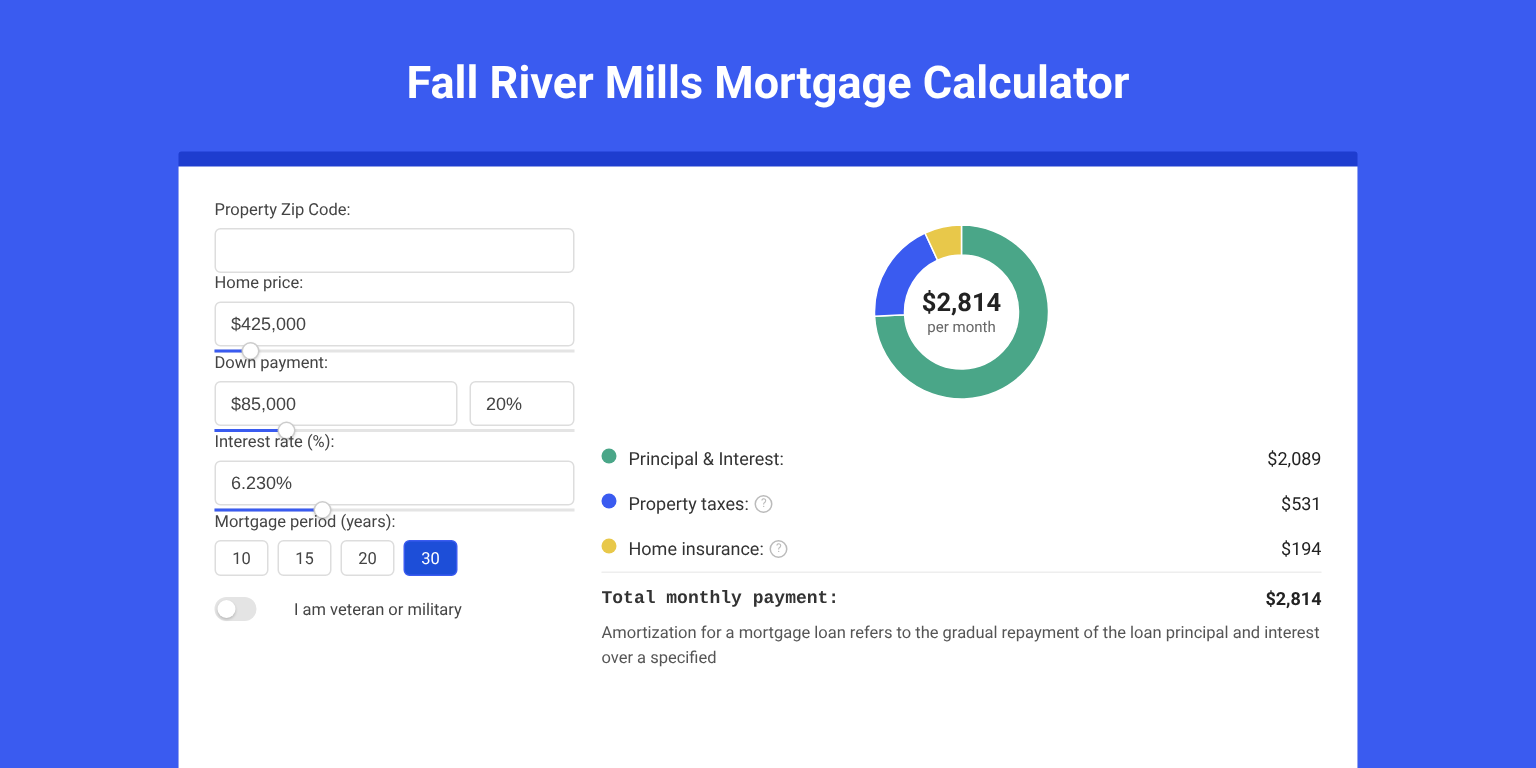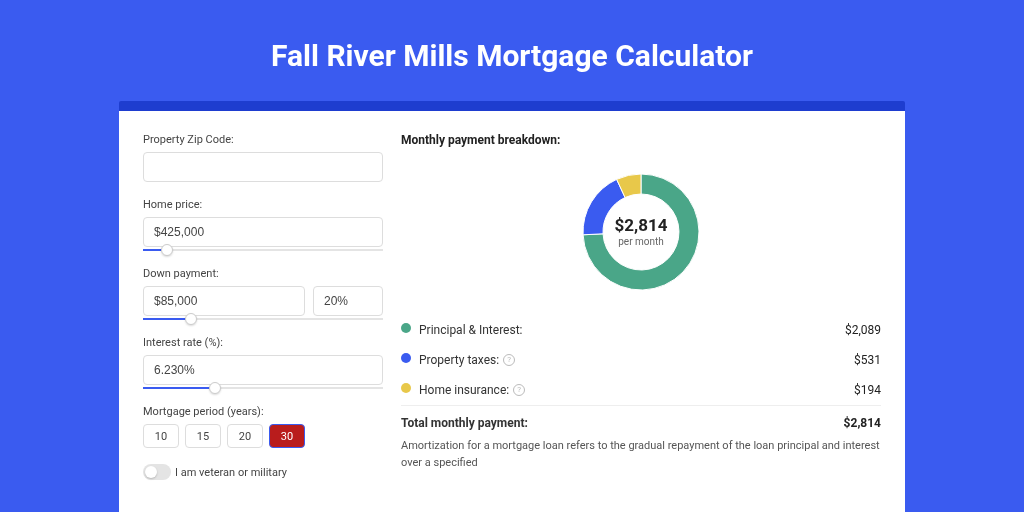--- a/index.html
+++ b/index.html
@@ -28,21 +28,21 @@
     height: 420px;
     padding: 22px 24px 0 24px;
     display: flex;
     gap: 18px;
   }
 
   .left { flex: 0 0 240px; }
   .right { flex: 1 1 auto; }
 
   .field-label { font-size: 11px; color: #444; margin-bottom: 6px; }
-  .field-block { margin-bottom: 16px; position: relative; }
+  .field-block { position: relative; }
 
   .text-input {
     width: 100%;
     height: 30px;
     border: 1px solid #ddd;
     border-radius: 4px;
     padding: 0 10px;
     font-size: 12px;
     color: #444;
   }
@@ -77,23 +77,23 @@
   .pbtn {
     width: 36px; height: 24px;
     border: 1px solid #ddd;
     border-radius: 4px;
     font-size: 11px;
     color: #444;
     background: #fff;
     display: flex; align-items: center; justify-content: center;
     cursor: pointer;
   }
-  .pbtn.active { background: #b91c1c; color: #fff; border-color: #3a5bf0; }
-
-  .toggle-row { display: flex; align-items: center; gap: 4px; margin-top: 14px; }
+  .pbtn.active { background: #1d4ed8; color: #fff; border-color: #3a5bf0; }
+
+  .toggle-row { display: flex; align-items: center; gap: 25px; margin-top: 14px; }
   .toggle {
     width: 28px; height: 16px; background: #e4e4e4; border-radius: 10px;
     position: relative;
   }
   .toggle::after {
     content: ""; position: absolute; left: 2px; top: 2px;
     width: 12px; height: 12px; background: #fff; border-radius: 50%;
     box-shadow: 0 1px 2px rgba(0,0,0,0.2);
   }
   .toggle-label { font-size: 11px; color: #444; }
@@ -115,21 +115,21 @@
   .dot.b { background: #3a5bf0; }
   .dot.y { background: #e8c84a; }
   .lname { font-size: 12px; color: #333; display: flex; align-items: center; gap: 4px; }
   .lval { margin-left: auto; font-size: 12px; color: #222; }
   .info-icon {
     display: inline-flex; align-items: center; justify-content: center;
     width: 12px; height: 12px; border: 1px solid #bbb; border-radius: 50%;
     font-size: 8px; color: #bbb; line-height: 1;
   }
   .total-row { border-top: 1px solid #eee; padding-top: 10px; display: flex; }
-  .total-row .lname { font-weight: 700; }
+  .total-row .lname { font-weight: 700; font-family: Liberation Mono, monospace; }
   .total-row .lval { font-weight: 700; }
 
   .amort-h {
     border-top: 1px solid #eee;
     margin-top: 14px; padding-top: 14px;
     font-size: 12px; font-weight: 700; color: #222;
     margin-bottom: 8px;
   }
   .amort-p { font-size: 11px; color: #555; line-height: 1.5; }
 </style>
@@ -189,21 +189,20 @@
       </div>
 
       <div class="toggle-row">
         <div class="toggle"></div>
         <span class="toggle-label">I am veteran or military</span>
       </div>
 
     </div>
 
     <div class="right">
-      <div class="section-h">Monthly payment breakdown:</div>
 
       <div class="donut-wrap">
         <svg id="donut" width="130" height="130" viewBox="0 0 130 130">
             <path d="M 65 7 A 58 58 0 1 1 7.066819475413141 67.78327043343424 L 27.043778276994814 66.82352200811209 A 38 38 0 1 0 65 27 Z" fill="#4aa688" stroke="#fff" stroke-width="1"></path>
             <path d="M 7.066819475413141 67.78327043343424 A 58 58 0 0 1 40.6545382468873 12.356876118264722 L 49.04952505830547 30.50967745679413 A 38 38 0 0 0 27.043778276994814 66.82352200811209 Z" fill="#3a5bf0" stroke="#fff" stroke-width="1"></path>
             <path d="M 40.6545382468873 12.356876118264722 A 58 58 0 0 1 65.00000000000004 7 L 65.00000000000003 27 A 38 38 0 0 0 49.04952505830547 30.50967745679413 Z" fill="#e8c84a" stroke="#fff" stroke-width="1"></path>
             <text x="65" y="64" text-anchor="middle" font-size="17" font-weight="700" fill="#222">$2,814</text>
             <text x="65" y="78" text-anchor="middle" font-size="10" fill="#666">per month</text>
           </svg>
       </div>

